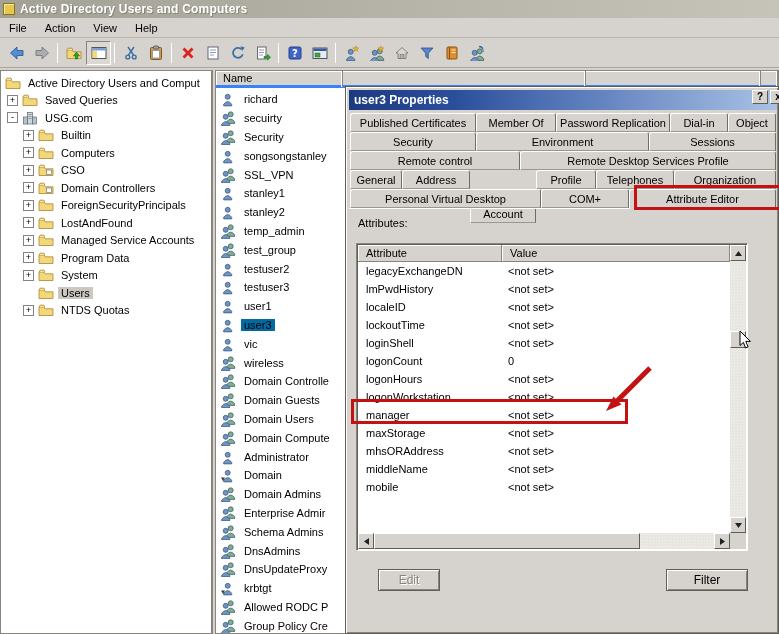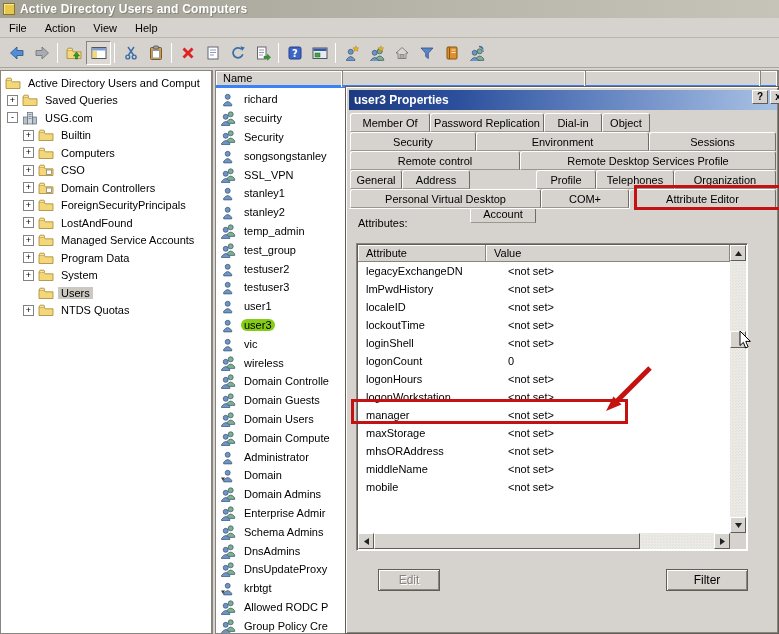--- a/index.html
+++ b/index.html
@@ -39,21 +39,21 @@
   .list-pane { position:absolute; left:215px; top:70px; width:564px; height:564px; background:#fff;
     border:1px solid #87857d; overflow:hidden; }
   .col-header { position:absolute; left:0; top:0; width:100%; height:17px; background:#d6d3ce;
     border-bottom:3px solid #3b82f6; box-shadow:inset 1px 1px 0 #fff; display:flex; align-items:center; }
   .col-seg { height:17px; display:flex; align-items:center; padding-left:7px;
     border-right:1px solid #87857d; box-shadow:inset -1px 0 0 #fff, inset 0 1px 0 #fff; }
   .list-rows { position:absolute; left:0; top:19px; width:100%; }
   .lrow { height:18.8px; display:flex; align-items:center; white-space:nowrap; }
   .licon { width:16px; height:16px; flex:0 0 16px; margin:0 5px 0 4px; }
   .llabel { padding:0 3px; }
-  .llabel.sel { background:#84cc16;border-radius:6px; }
+  .llabel.sel { background:#0369a1; }
 
   
   .dialog { position:absolute; left:345px; top:86px; width:434px; height:548px; background:#d6d3ce;
     border:1px solid #5f5d55; box-shadow:inset 1px 1px 0 #fff, inset -1px -1px 0 #87857d; z-index:5; }
   .dtitle { position:absolute; left:3px; top:3px; width:428px; height:20px;
     background:linear-gradient(90deg,#1c3a80 0%,#2c4f9c 25%,#5577b8 50%,#7f9ccf 75%,#a9c2e4 100%);
     display:flex; align-items:center; padding-left:5px; }
   .dtitle .dtext { color:#fff; font-weight:bold; font-size:12px; }
   .dtb { position:absolute; top:3px; width:16px; height:14px; background:#d6d3ce;
     border:1px solid; border-color:#fff #5f5d55 #5f5d55 #fff; font-size:10px; font-weight:bold;
@@ -611,20 +611,21 @@
 
 <div class="dialog">
   <div class="dtitle">
     <span class="dtext">user3 Properties</span>
   </div>
   <div class="dtb" style="right:10px">?</div>
   <div class="dtb" style="right:-8px">x</div>
 
   <div class="tabsarea">
       <div class="tabrow">
+        <div class="tab" style="width: 126px;">Published Certificates</div>
         <div class="tab" style="width: 80px;">Member Of</div>
         <div class="tab" style="width: 114px;">Password Replication</div>
         <div class="tab" style="width: 58px;">Dial-in</div>
         <div class="tab" style="width: 48px;">Object</div>
       </div>
       <div class="tabrow">
         <div class="tab" style="width: 131px;">Security</div>
         <div class="tab" style="width: 180px;">Environment</div>
         <div class="tab" style="width: 132px;">Sessions</div>
       </div>
@@ -644,21 +645,21 @@
         <div class="tab" style="width: 191px;">Personal Virtual Desktop</div>
         <div class="tab" style="width: 88px;">COM+</div>
         <div class="tab active" style="width: 147px;">Attribute Editor</div>
       </div>
     </div>
   <div class="dpanel"></div>
   <div class="attr-label">Attributes:</div>
 
   <div class="lbox">
     <div class="lb-head">
-      <div class="hcell" style="width:128px">Attribute</div>
+      <div class="hcell" style="width:144px">Attribute</div>
       <div class="hcell" style="flex:1">Value</div>
     </div>
     <div class="lb-rows">
         <div class="lb-row">
           <span class="acell">legacyExchangeDN</span>
           <span class="vcell">&lt;not set&gt;</span>
         </div>
         <div class="lb-row">
           <span class="acell">lmPwdHistory</span>
           <span class="vcell">&lt;not set&gt;</span>

